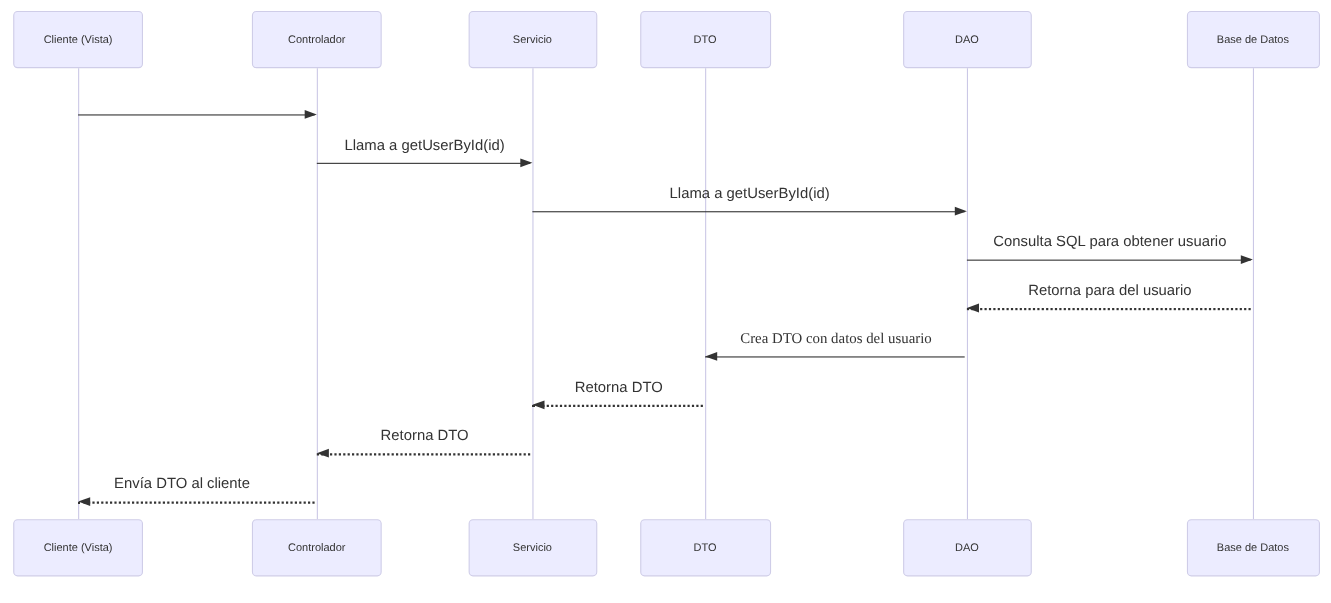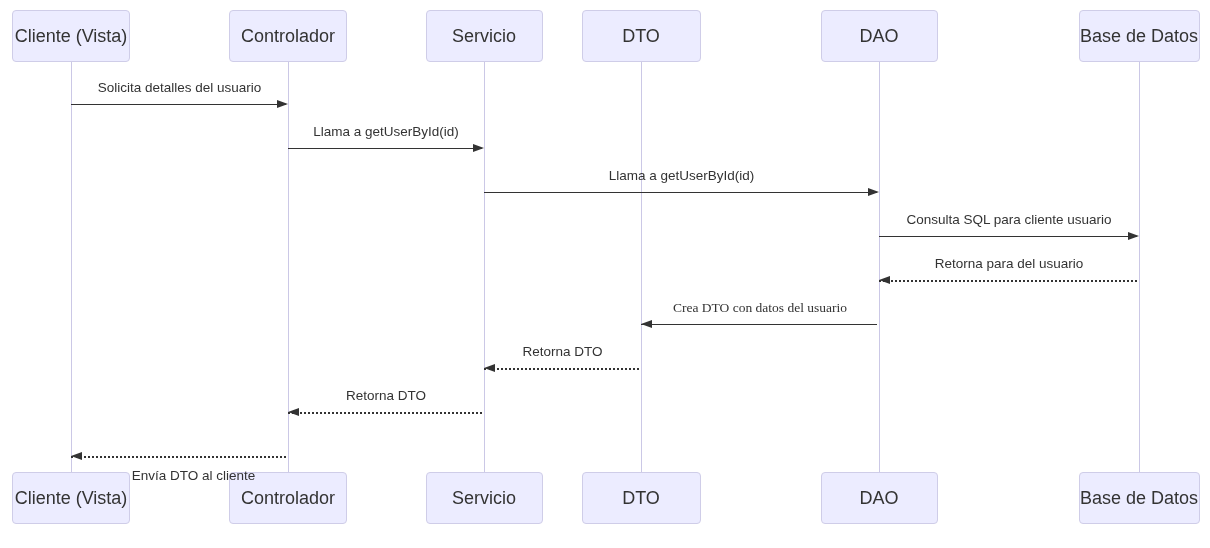--- a/index.html
+++ b/index.html
@@ -18,21 +18,21 @@
   .actor-box{
     position:absolute;
     height:52px;
     background:var(--actor-fill,#ECECFF);
     border:1px solid var(--actor-border,#CFCDE8);
     border-radius:4px;
     box-sizing:border-box;
     display:flex;align-items:center;justify-content:center;
   }
   .actor-box span{
-    font-size:18px;
+    font-size:10px;
     color:var(--text,#333333);
     white-space:nowrap;
   }
   .msg-label{
     position:absolute;
     text-align:center;
     font-size:13.5px;
     line-height:15px;
     color:var(--text,#333333);
     white-space:nowrap;
@@ -87,40 +87,39 @@
     </div>
     <div class="actor-box" style="left: 820.5px; top: 472px; width: 117px; height: 52px;">
       <span>DAO</span>
     </div>
     <div class="actor-box" style="left: 1078.5px; top: 10px; width: 121px; height: 52px;">
       <span>Base de Datos</span>
     </div>
     <div class="actor-box" style="left: 1078.5px; top: 472px; width: 121px; height: 52px;">
       <span>Base de Datos</span>
     </div>
-    <div class="msg-label" style="left: 71px; width: 217px; top: 80px;">Solicita detalles del usuario</div>
     <div class="msg-line solid" style="left: 71px; width: 215px; top: 104px;"></div>
     <div class="arrowhead right" style="top: 99.5px; left: 277px;"></div>
     <div class="msg-label" style="left: 288px; width: 196px; top: 124px;">Llama a getUserById(id)</div>
     <div class="msg-line solid" style="left: 288px; width: 194px; top: 148px;"></div>
     <div class="arrowhead right" style="top: 143.5px; left: 473px;"></div>
     <div class="msg-label" style="left: 484px; width: 395px; top: 168px;">Llama a getUserById(id)</div>
     <div class="msg-line solid" style="left: 484px; width: 393px; top: 192px;"></div>
     <div class="arrowhead right" style="top: 187.5px; left: 868px;"></div>
-    <div class="msg-label" style="left: 879px; width: 260px; top: 212px;">Consulta SQL para cliente usuario</div>
+    <div class="msg-label" style="left: 879px; width: 260px; top: 212px;">Consulta SQL para obtener usuario</div>
     <div class="msg-line solid" style="left: 879px; width: 258px; top: 236px;"></div>
     <div class="arrowhead right" style="top: 231.5px; left: 1128px;"></div>
     <div class="msg-label" style="left: 879px; width: 260px; top: 256px;">Retorna para del usuario</div>
     <div class="msg-line dotted" style="left: 879px; width: 258px; top: 280px;"></div>
     <div class="arrowhead left" style="top: 275.5px; left: 879px;"></div>
     <div class="msg-label" style="left: 641px; width: 238px; top: 300px; font-family: Liberation Serif, serif;">Crea DTO con datos del usuario</div>
     <div class="msg-line solid" style="left: 641px; width: 236px; top: 324px;"></div>
     <div class="arrowhead left" style="top: 319.5px; left: 641px;"></div>
     <div class="msg-label" style="left: 484px; width: 157px; top: 344px;">Retorna DTO</div>
     <div class="msg-line dotted" style="left: 484px; width: 155px; top: 368px;"></div>
     <div class="arrowhead left" style="top: 363.5px; left: 484px;"></div>
     <div class="msg-label" style="left: 288px; width: 196px; top: 388px;">Retorna DTO</div>
     <div class="msg-line dotted" style="left: 288px; width: 194px; top: 412px;"></div>
     <div class="arrowhead left" style="top: 407.5px; left: 288px;"></div>
-    <div class="msg-label" style="left: 85px; width: 217px; top: 432px; margin-top: 36px;">Envía DTO al cliente</div>
+    <div class="msg-label" style="left: 57px; width: 217px; top: 432px;">Envía DTO al cliente</div>
     <div class="msg-line dotted" style="left: 71px; width: 215px; top: 456px;"></div>
     <div class="arrowhead left" style="top: 451.5px; left: 71px;"></div>
   </div>
 
 </body></html>

